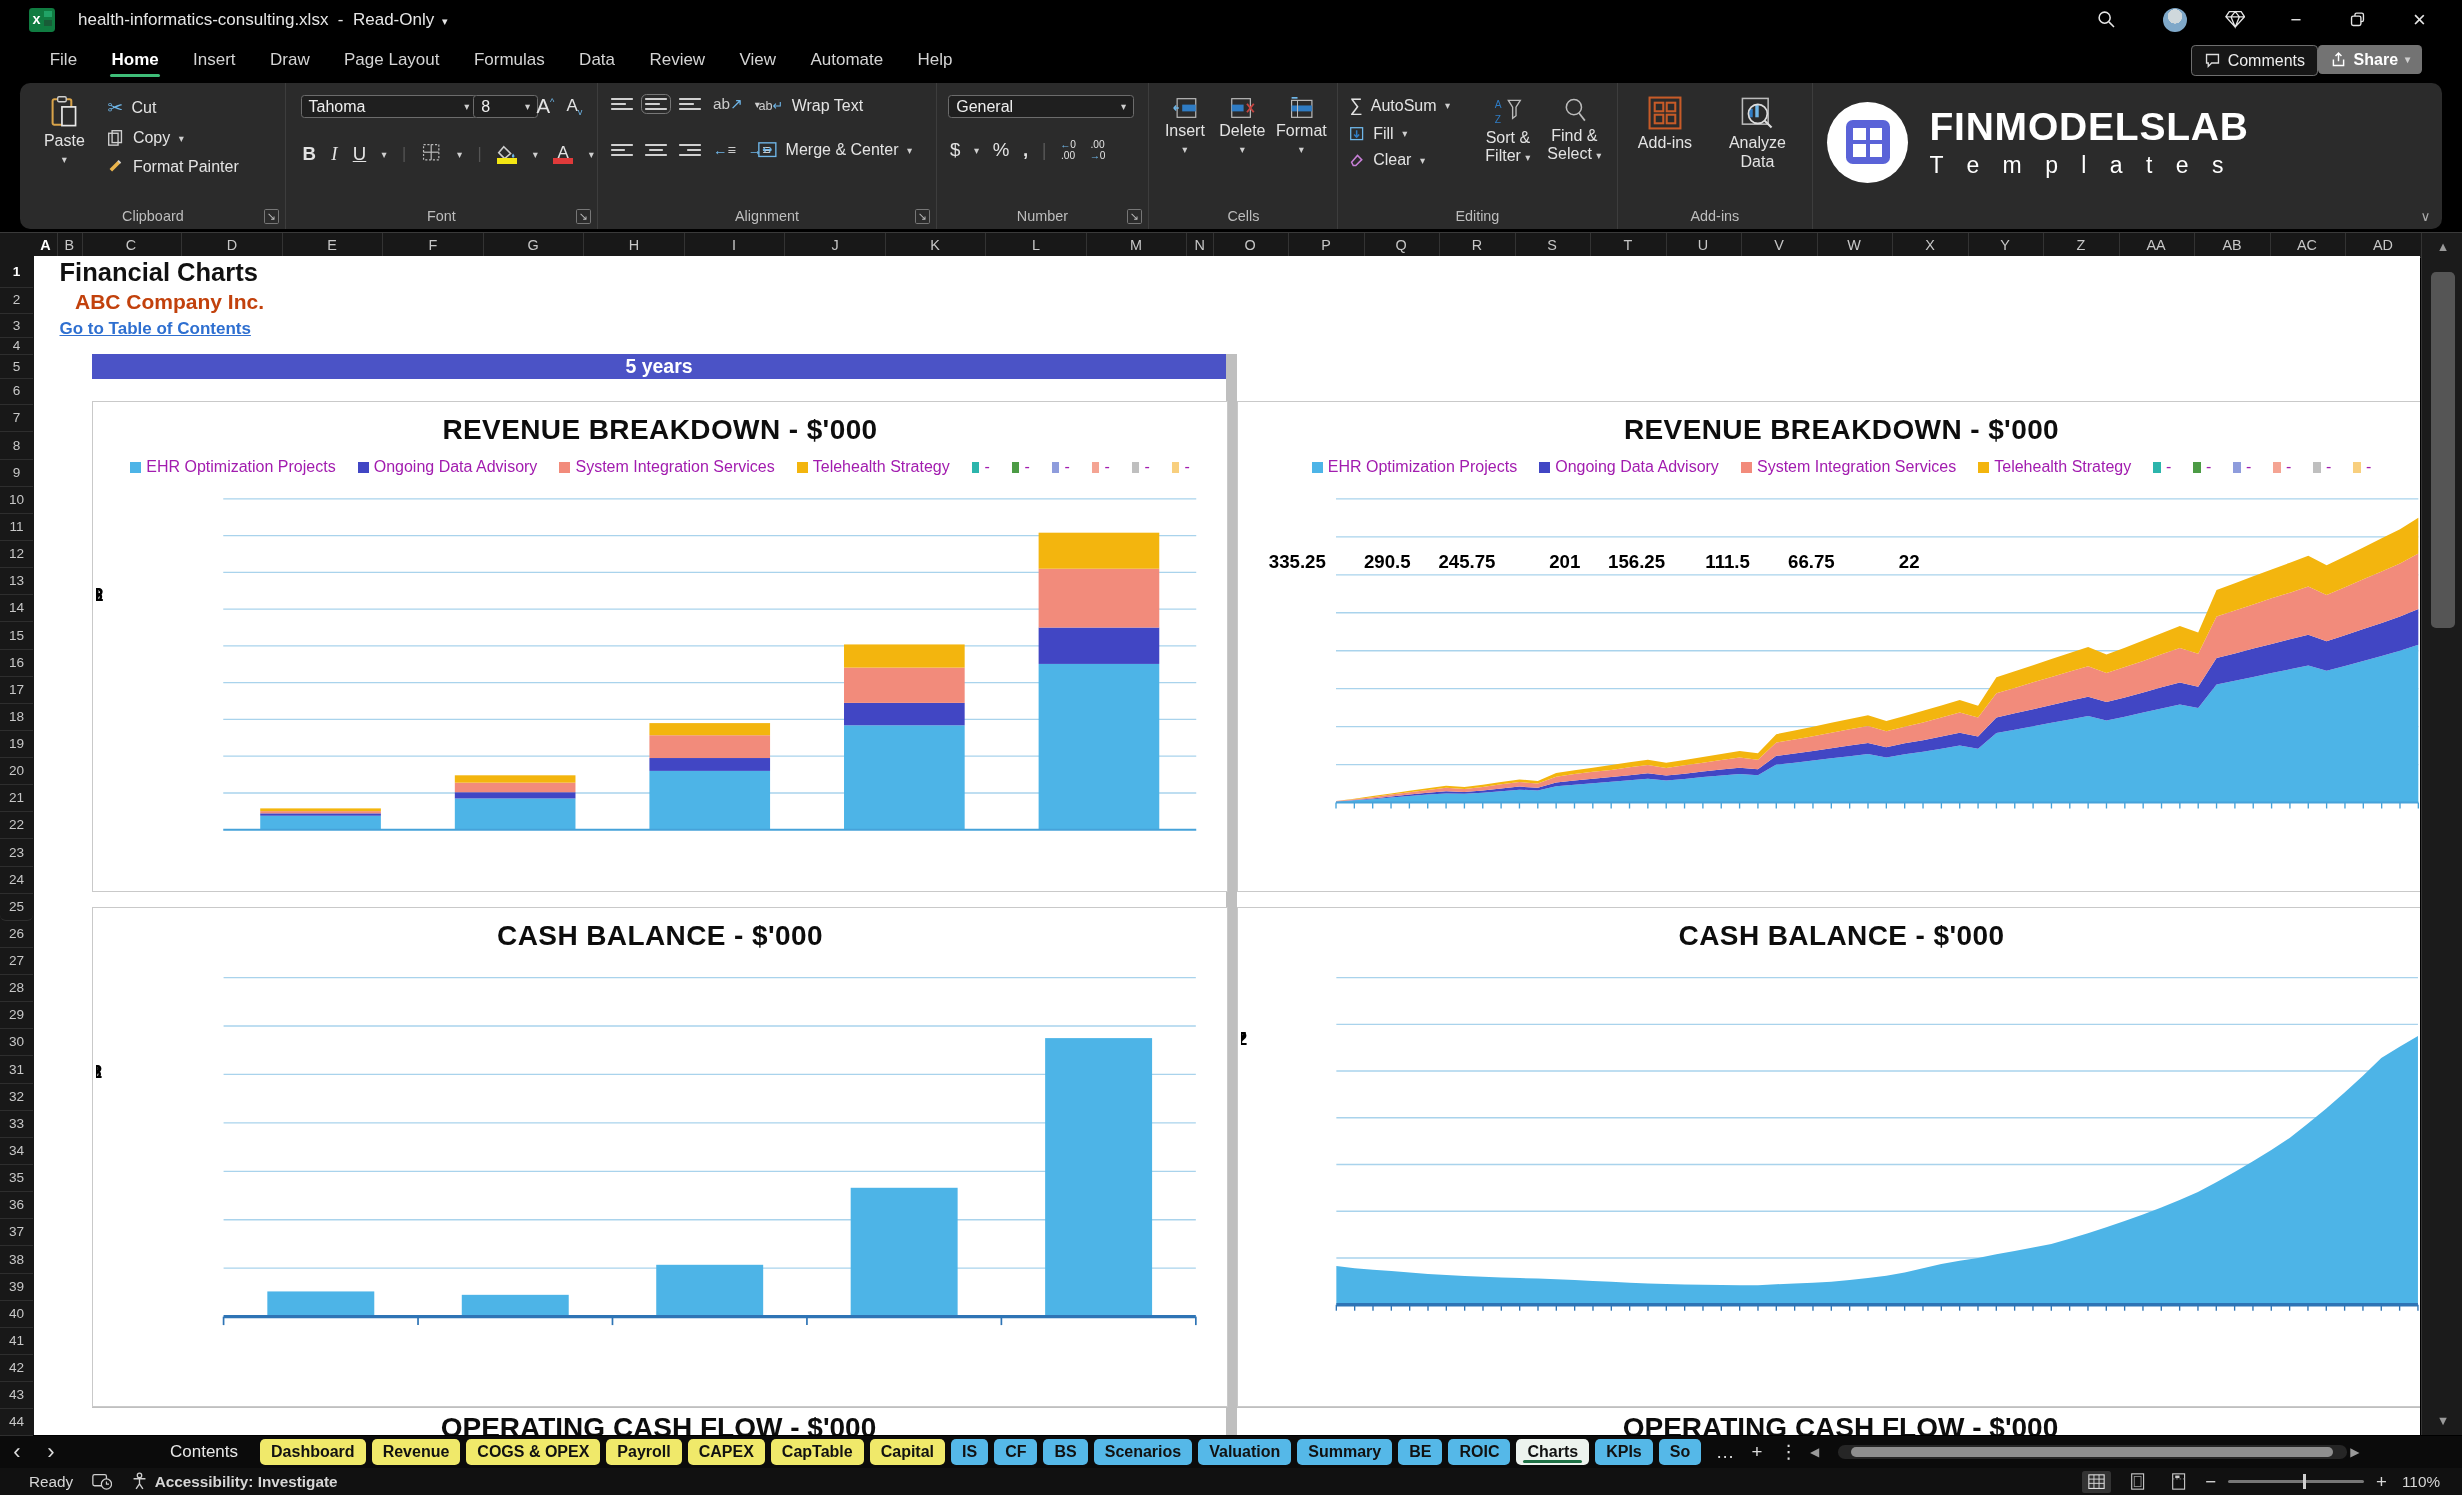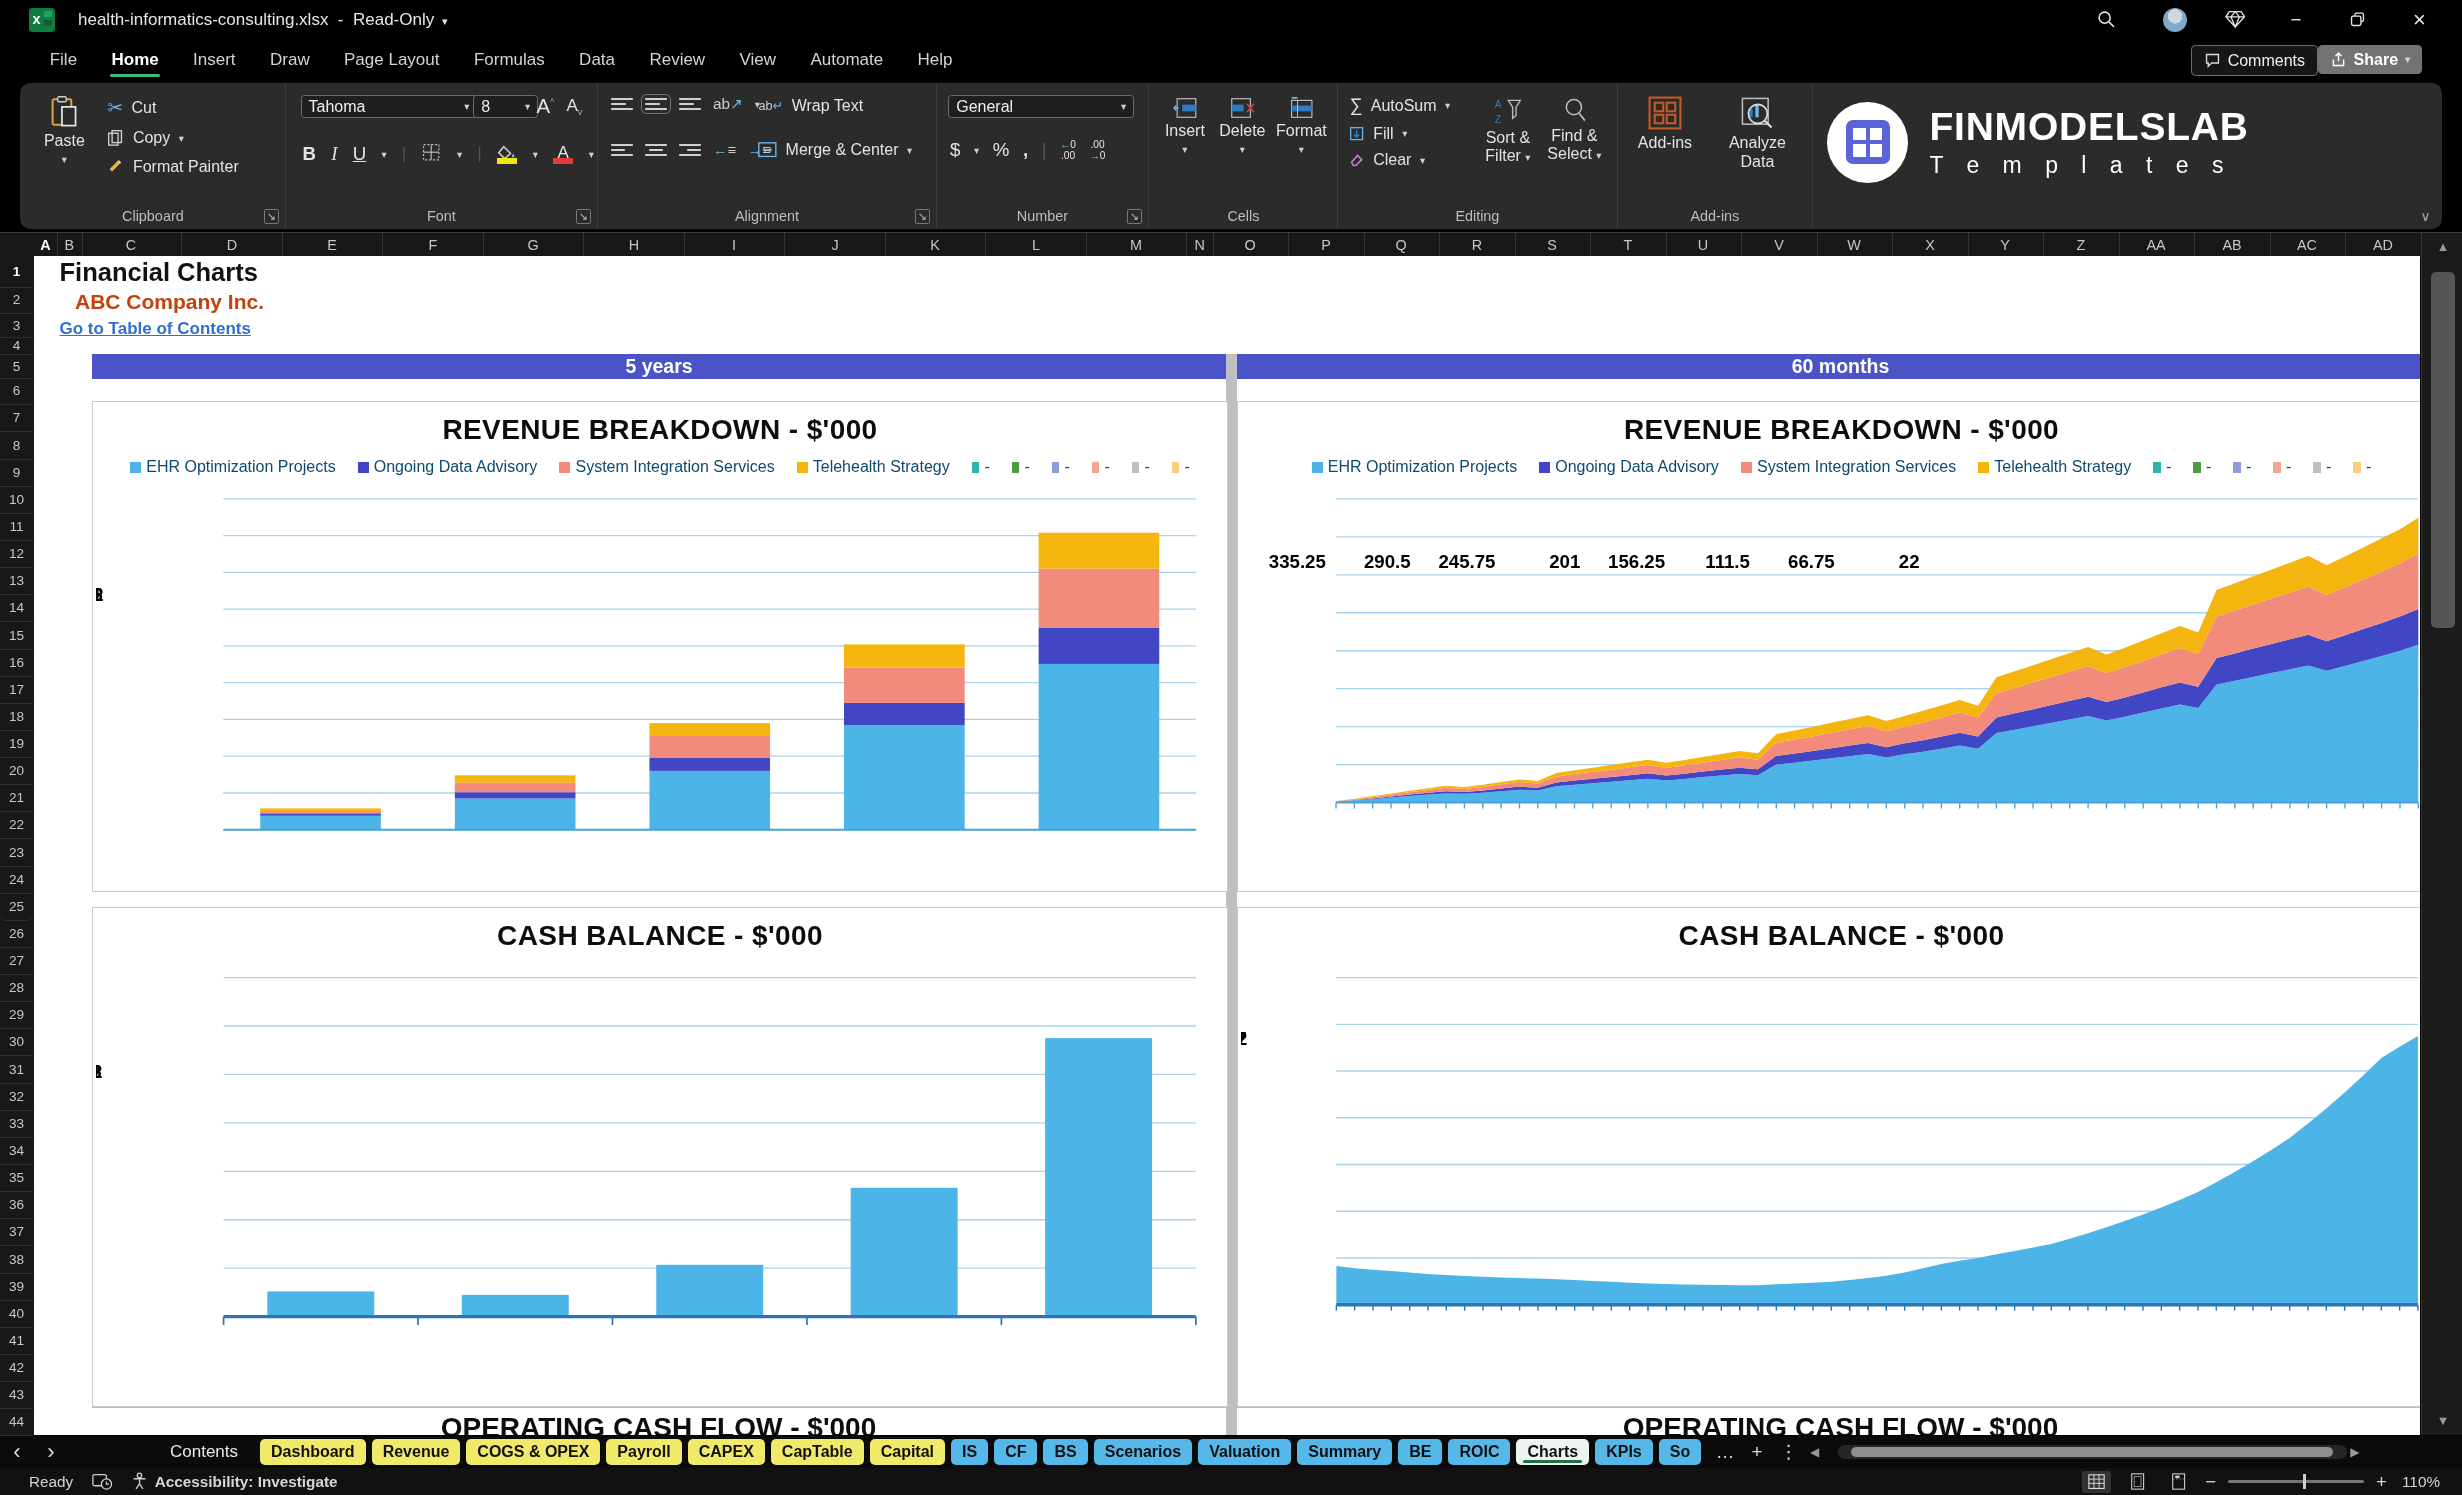--- a/index.html
+++ b/index.html
@@ -49,21 +49,21 @@
   
   #sheet{position:absolute;top:256px;left:34px;width:2386px;height:1179px;background:#fff;overflow:hidden;color:#111;}
   #sheet-title{position:absolute;left:25.5px;top:1.7px;font-size:25.5px;font-weight:800;color:#111;}
   #sheet-company{position:absolute;left:41px;top:34px;font-size:21px;font-weight:bold;color:#c2410c;}
   #sheet-link{position:absolute;left:25.5px;top:63px;font-size:17px;font-weight:bold;color:#2E6FD0;text-decoration:underline;cursor:pointer;}
   .banner{position:absolute;top:98px;height:24.6px;background:#4B53C6;color:#fff;font-size:19.5px;font-weight:bold;
           display:flex;align-items:center;justify-content:center;}
   .chartbox{position:absolute;background:#fff;border:1.7px solid #C9C9C9;margin-top:12px;}
   .chart-title{position:absolute;top:12px;left:0;right:0;text-align:center;font-size:28px;font-weight:800;color:#0d0d0d;letter-spacing:0.4px;}
   .legend{position:absolute;top:56px;left:0;right:0;display:flex;justify-content:center;align-items:center;gap:22px;
-          font-size:16px;color:#0c4a6e;}
+          font-size:16px;color:#a21caf;}
   .leg-item{display:flex;align-items:center;gap:5.1px;}
   .leg-sw{width:11px;height:11px;display:inline-block;}
   .grayband{position:absolute;background:#BFBFBF;}
   .partial-title{position:absolute;font-size:28px;font-weight:800;color:#0d0d0d;text-align:center;width:679px;}
   
   #tabbar{position:absolute;top:1436px;left:0;width:2462px;height:32px;background:#0b0b0b;display:flex;align-items:center;}
   .tab-nav{color:#ddd;font-size:22px;width:34px;text-align:center;}
   #contents-tab{color:#e8e8e8;font-size:17px;margin:0 22px 0 102px;}
   .sheet-tab{height:25.5px;border-radius:5.1px;display:flex;align-items:center;padding:0 11px;margin-right:6px;
              font-size:16px;font-weight:bold;color:#111;position:relative;}
@@ -511,21 +511,20 @@
       <div class="rowcell" style="top: 1125px; height: 27px;">43</div>
       <div class="rowcell" style="top: 1152px; height: 27px;">44</div>
     </div>
 
   <div id="sheet">
     <div id="sheet-title">Financial Charts</div>
     <div id="sheet-company">ABC Company Inc.</div>
     <div id="sheet-link">Go to Table of Contents</div>
 
     <div class="banner" style="left:58px;width:1134px">5 years</div>
-    <div class="banner" style="left:1203px;width:1207px">60 months</div>
 
     <div class="grayband" style="left:1192px;top:98px;width:11px;height:1081px"></div>
 
     <div class="grayband" style="left:58px;top:1139px;width:2352px;height:12.7px"></div>
 
     <div class="chartbox" id="c1" style="left:58px;top:133px;width:1134px;height:489px">
       <div class="chart-title">REVENUE BREAKDOWN - $'000</div>
       <div class="legend">
           <span class="leg-item">
             <span class="leg-sw" style="background:#4DB4E7"></span>

